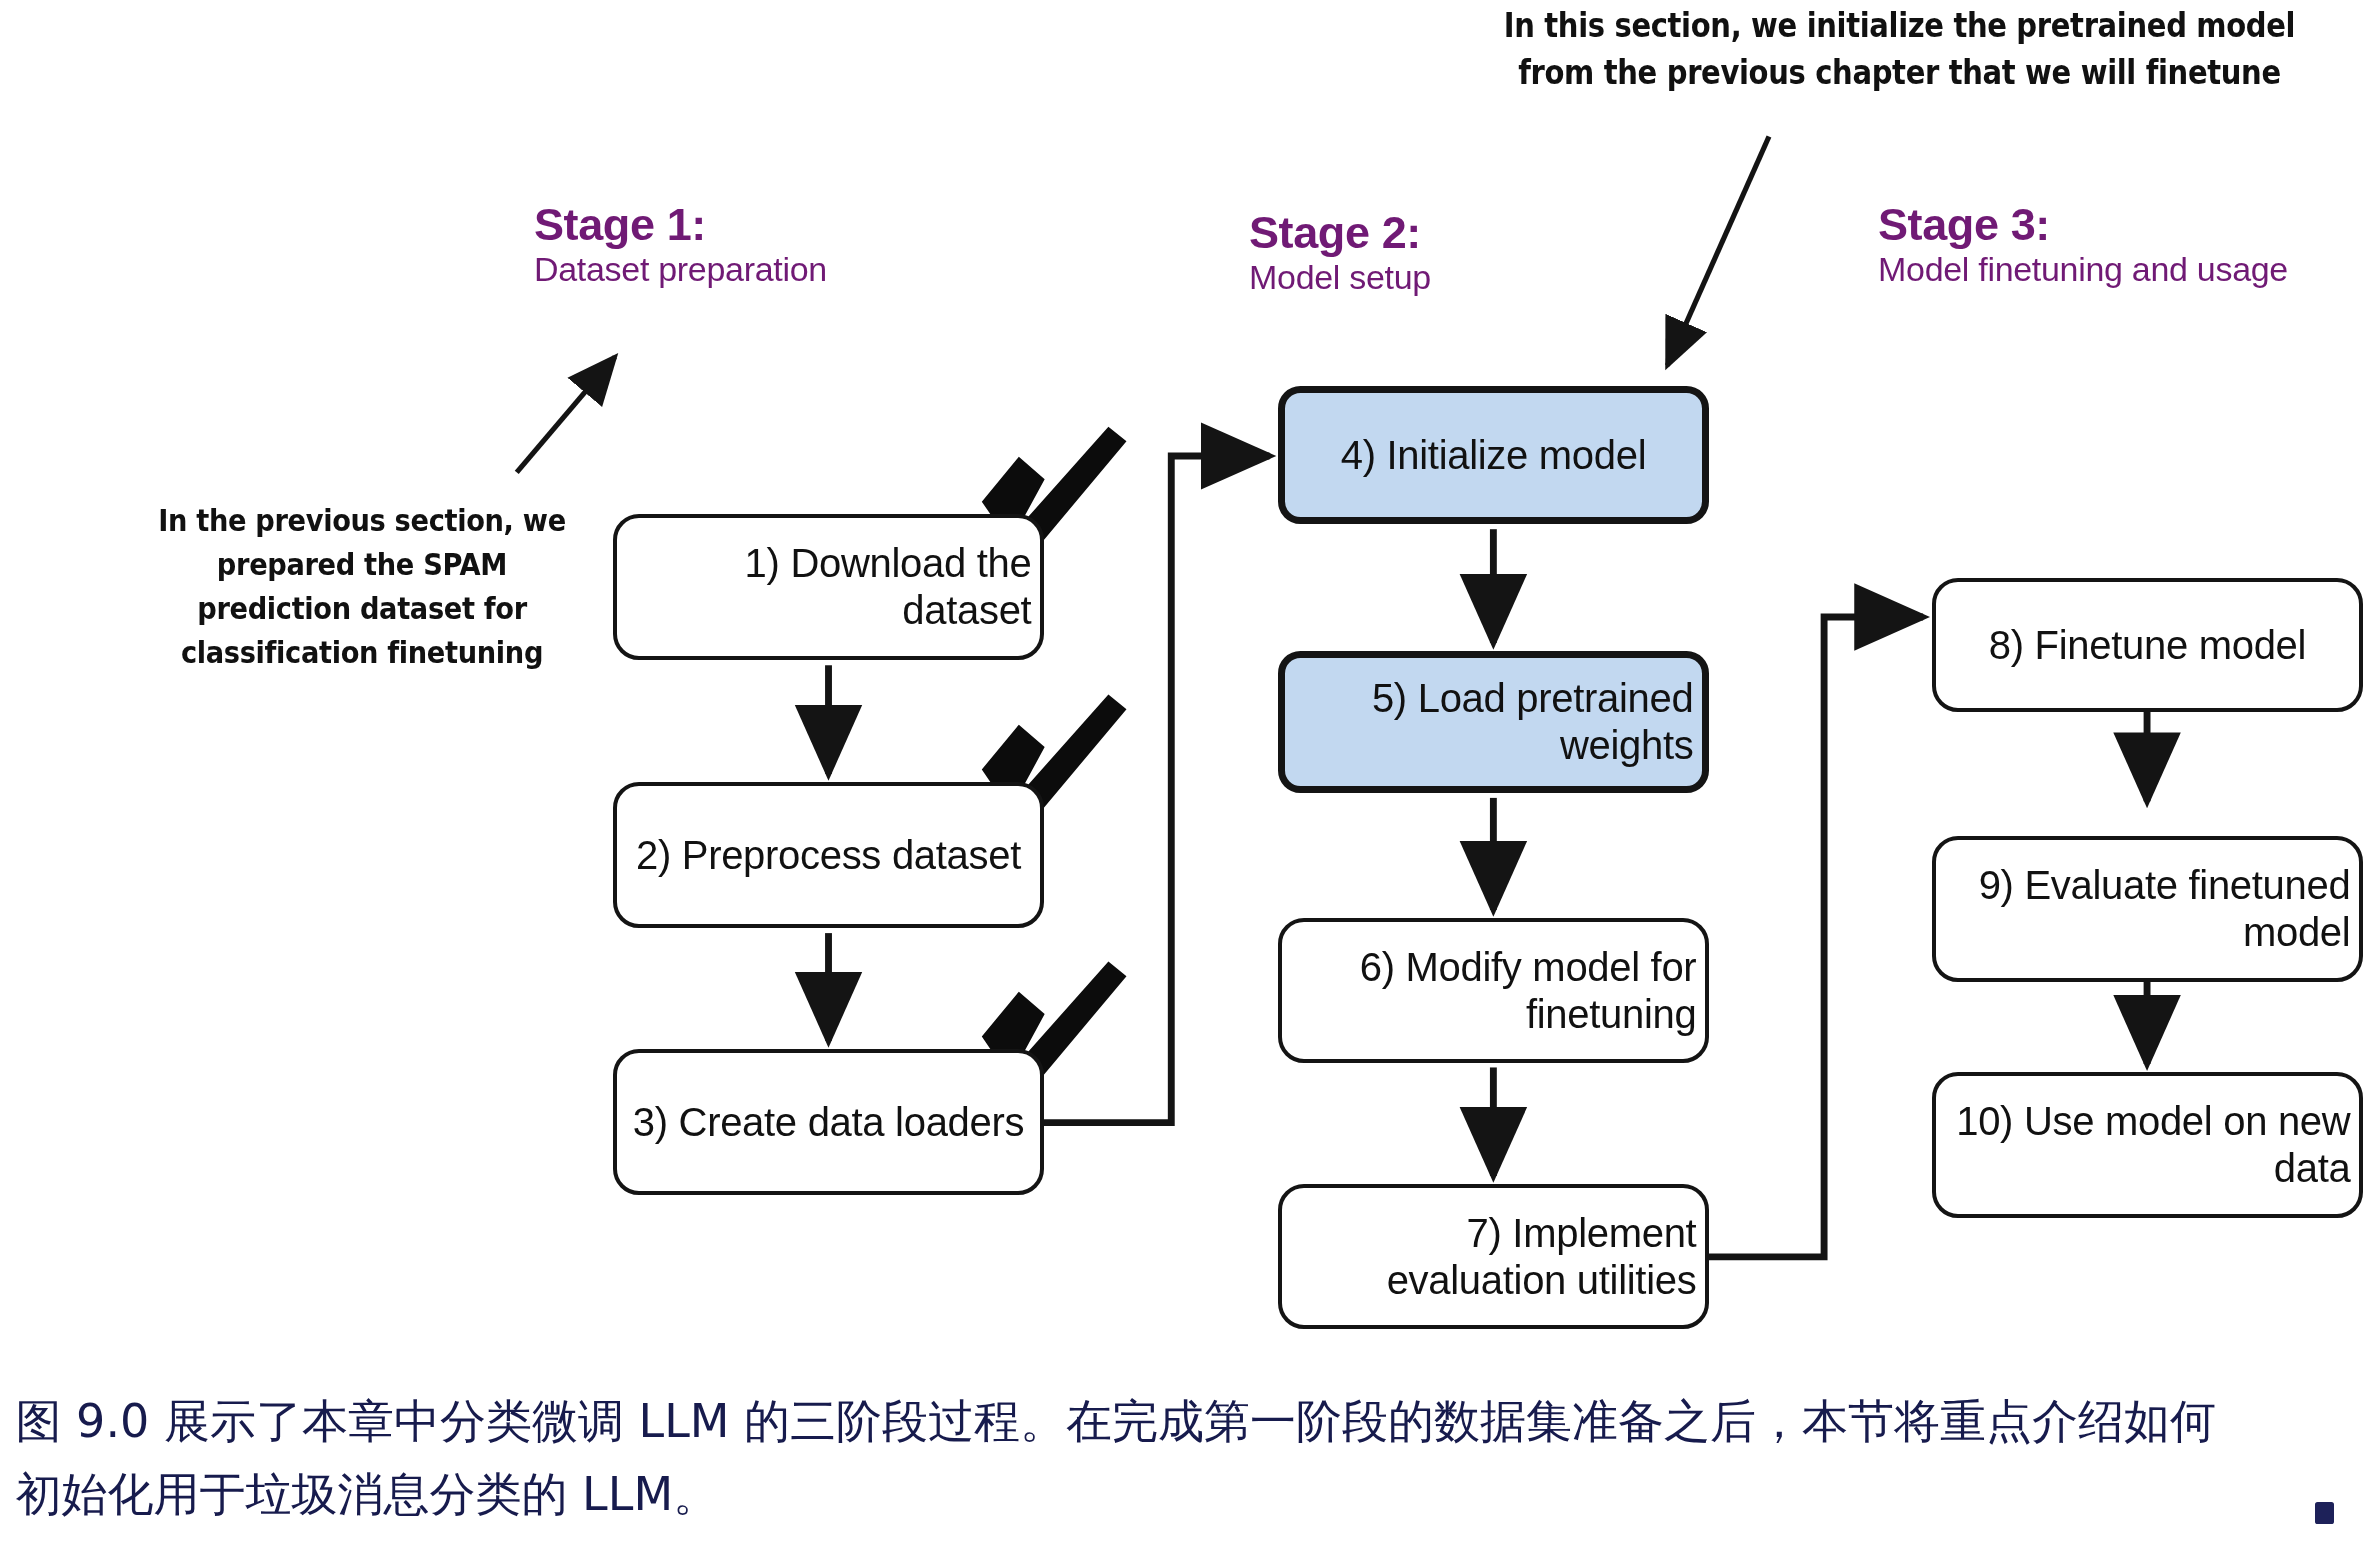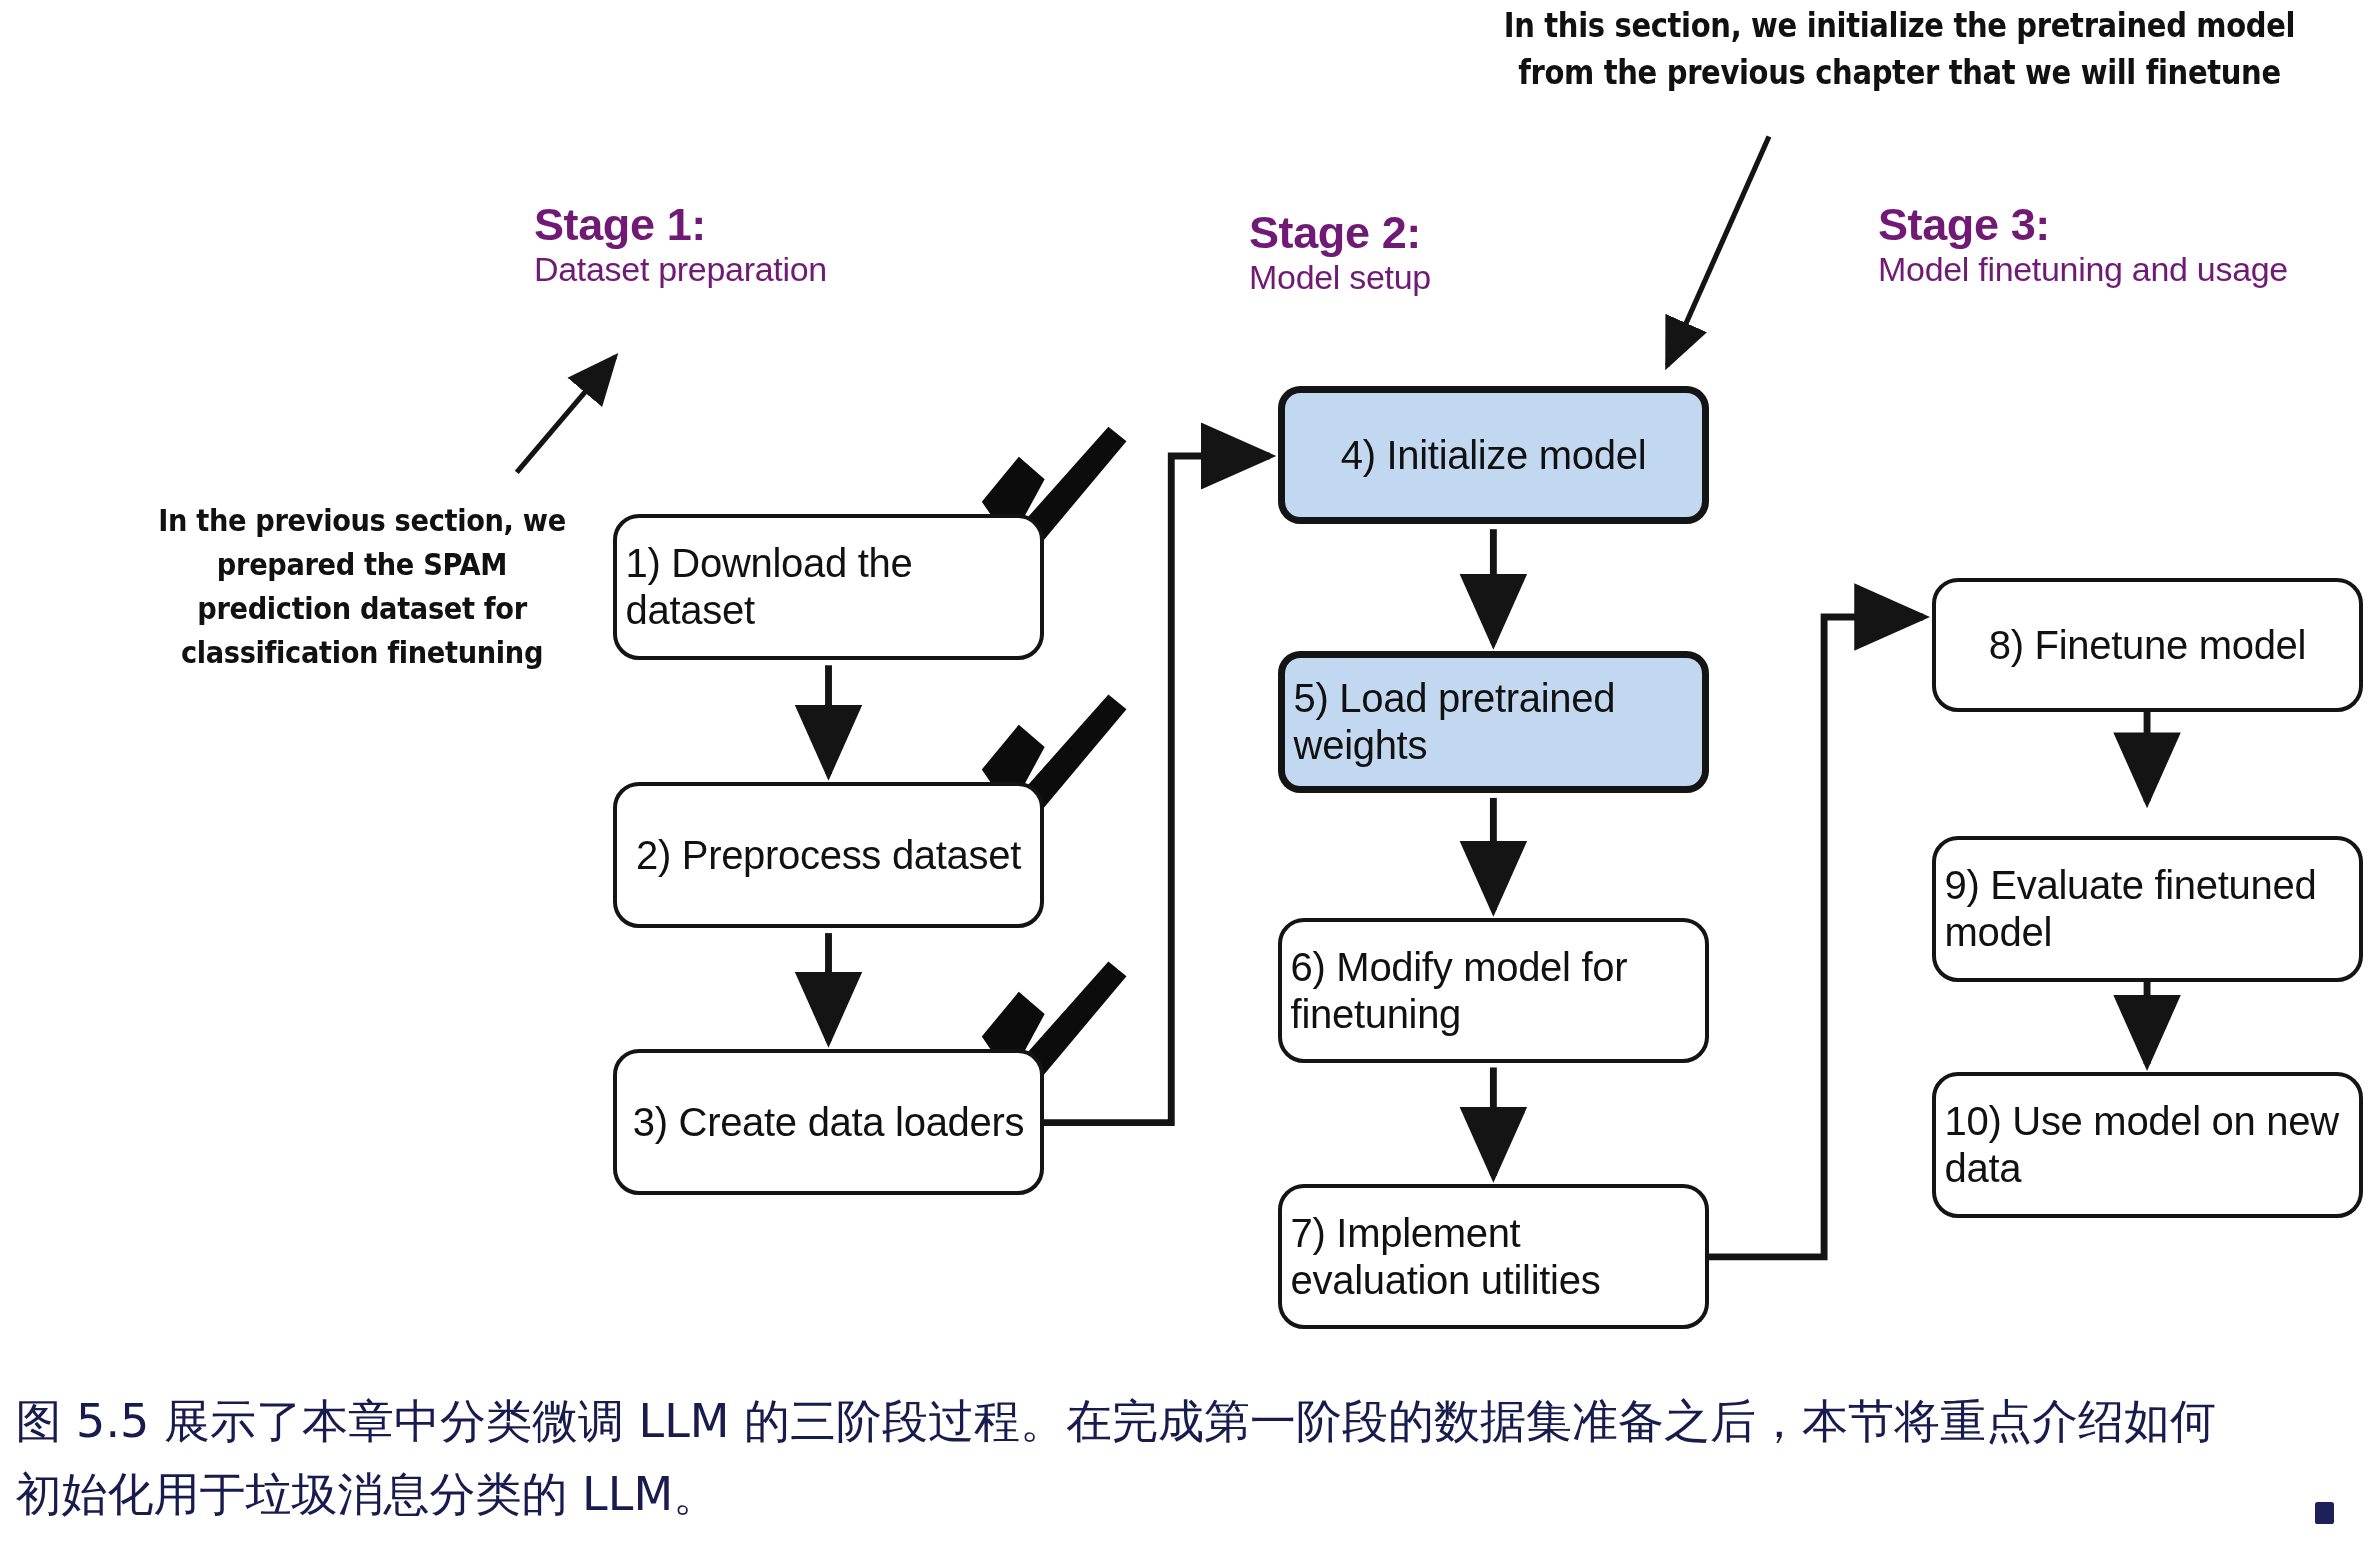--- a/index.html
+++ b/index.html
@@ -42,21 +42,21 @@
   #head-3{left:1878px;top:200px;width:517px;}
 
   
   .box{
     position:absolute;
     box-sizing:border-box;
     border:4.3px solid #141414;
     border-radius:26px;
     background:#ffffff;
     display:flex;align-items:center;justify-content:center;
-    text-align:left;
+    text-align:right;
     color:#111111;
     font-size:40px;
     line-height:1.17;
     letter-spacing:-0.3px;
     padding:0 8.6px;
   }
   .box.hl{
     background:#c2d8f0;
     border-width:7.8px;
     border-radius:22.4px;
@@ -157,20 +157,20 @@
   <div class="box hl" id="box-4">4) Initialize model</div>
   <div class="box hl" id="box-5">5) Load pretrained weights</div>
   <div class="box" id="box-6">6) Modify model for finetuning</div>
   <div class="box" id="box-7">7) Implement evaluation utilities</div>
 
   <div class="box" id="box-8">8) Finetune model</div>
   <div class="box" id="box-9">9) Evaluate finetuned model</div>
   <div class="box" id="box-10">10) Use model on new data</div>
 
   <div id="caption">
-    <div>图 5.5 展示了本章中分类微调 LLM 的三阶段过程。在完成第一阶段的数据集准备之后，本节将重点介绍如何</div>
+    <div>图 9.0 展示了本章中分类微调 LLM 的三阶段过程。在完成第一阶段的数据集准备之后，本节将重点介绍如何</div>
     <div>初始化用于垃圾消息分类的 LLM。</div>
   </div>
 
   <div id="cursor-dot"></div>
 
 </div>
 
 
 </body></html>

